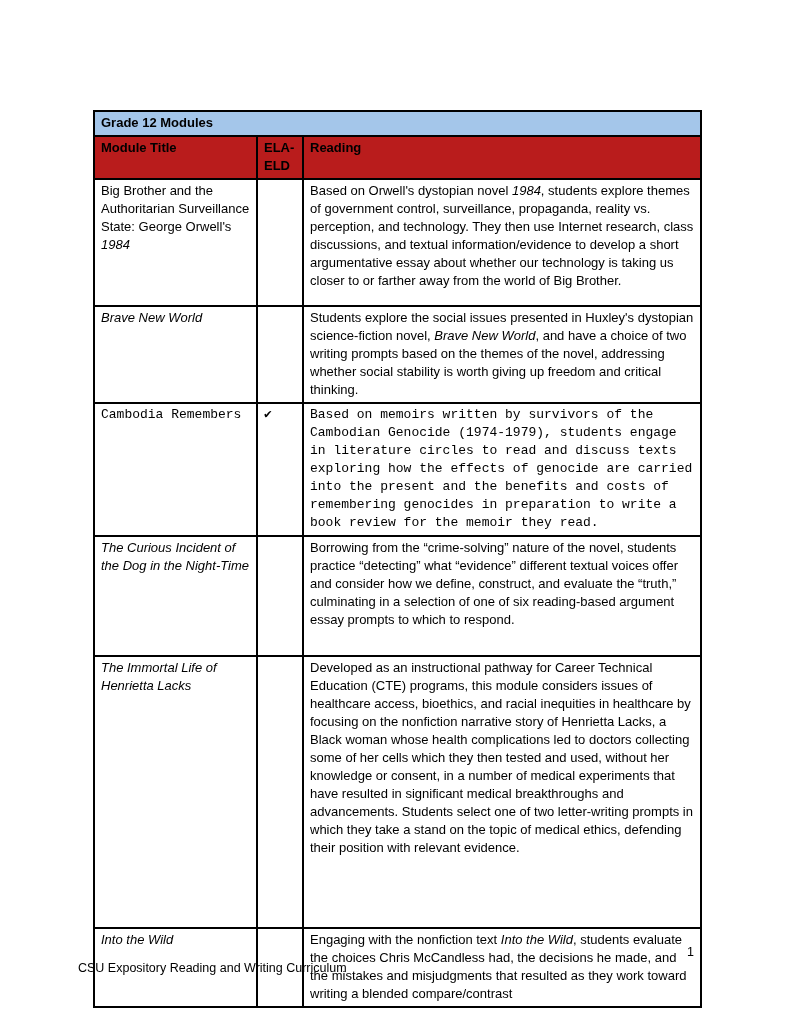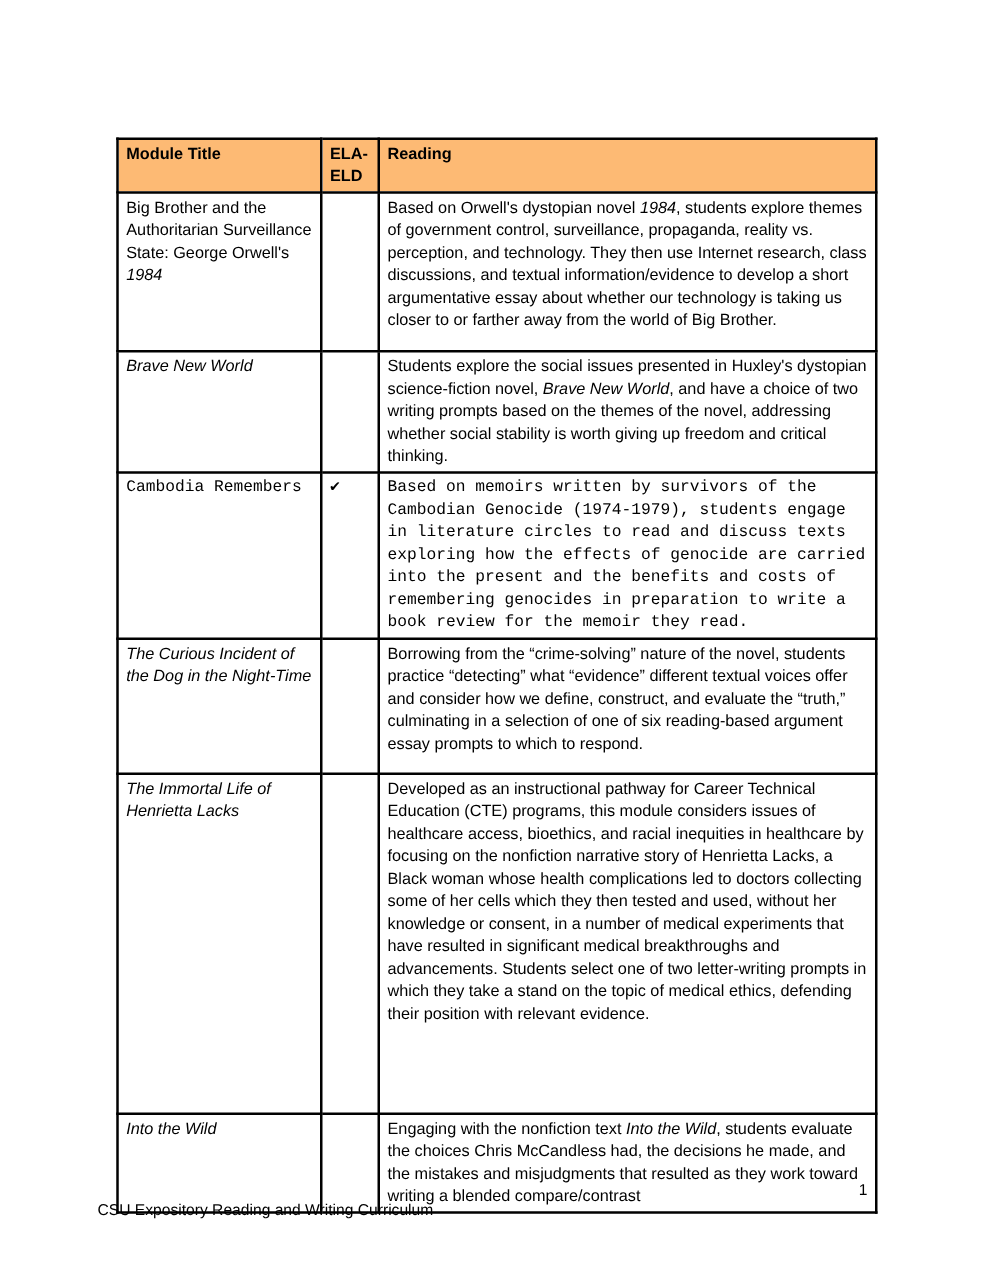--- a/index.html
+++ b/index.html
@@ -34,41 +34,41 @@
     background: #a4c6ea;
     font-size: 15px;
     font-weight: bold;
     text-align: center;
     padding: 3px 4px;
     height: 25px;
     vertical-align: middle;
     line-height: 18px;
   }
   .head-row td {
-    background: #fdba74;
+    background: #b91c1c;
     font-weight: bold;
     height: 39px;
   }
   .section-row td {
     background: #dbe6f2;
     font-weight: bold;
     height: 22px;
     padding-top: 1px;
   }
   td.check-cell {
     text-align: center;
     font-size: 21px;
     font-weight: bold;
     padding-top: 12px;
     line-height: 22px;
   }
   .r1 td { height: 127px; }
   .r2 td { height: 90px; }
   .r3 td { height: 109px; font-family: Liberation Mono, monospace; }
-  .r4 td { height: 108px; }
+  .r4 td { height: 120px; }
   .r5 td { height: 272px; }
   .r6 td { height: 77px; margin-top: 28px; }
   .footer-left {
     position: absolute;
     left: 78px;
     top: 961px;
     font-size: 12.5px;
   }
   .page-num {
     position: absolute;
@@ -82,20 +82,23 @@
 
 <div class="page">
 
   <table class="modules">
     <colgroup>
       <col style="width:163px">
       <col style="width:46px">
       <col style="width:398px">
     </colgroup>
     <tbody>
+        <tr class="title-row">
+      <th colspan="3">Grade 12 Modules</th>
+    </tr>
     <tr class="head-row">
       <td>Module Title</td>
       <td>ELA-ELD</td>
       <td>Reading</td>
     </tr>
 
     <tr class="r1">
       <td><span>Big Brother and the Authoritarian Surveillance State: George Orwell's </span><i>1984</i></td>
       <td class="check-cell"></td>
       <td><span>Based on Orwell's dystopian novel </span><i>1984</i><span>, students explore themes of government control, surveillance, propaganda, reality vs. perception, and technology. They then use Internet research, class discussions, and textual information/evidence to develop a short argumentative essay about whether our technology is taking us closer to or farther away from the world of Big Brother.</span></td>

